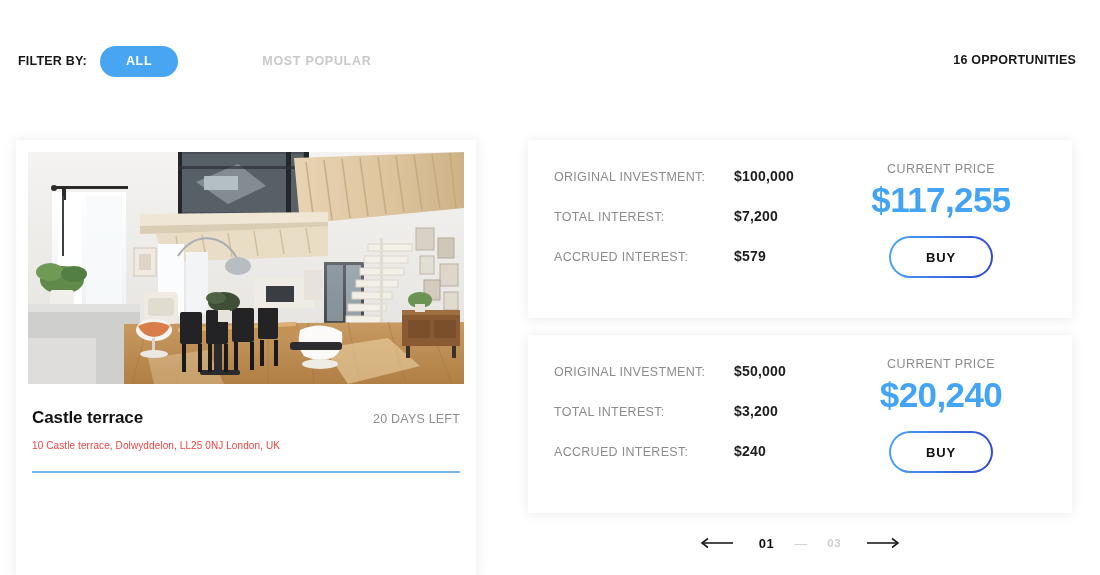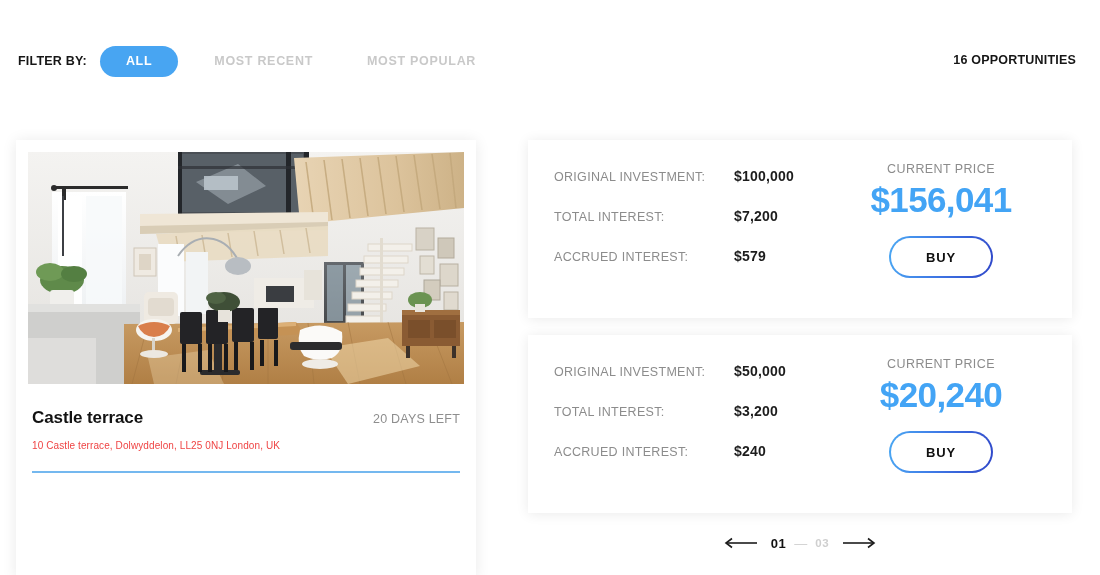--- a/index.html
+++ b/index.html
@@ -31,20 +31,21 @@
     font-size: 12.5px;
     font-weight: bold;
     letter-spacing: 0.2px;
     color: #161616;
     white-space: nowrap;
   }
   .filter-tabs {
     display: flex;
     align-items: center;
     margin-left: 13px;
+    gap: 48px;
   }
   .tab-pill {
     background: #48a5f2;
     color: #ffffff;
     border-radius: 20px;
     font-size: 12.5px;
     font-weight: bold;
     letter-spacing: 0.7px;
     padding: 9px 26px 9px 26px;
     line-height: 13px;
@@ -245,21 +246,21 @@
   
   .pagination {
     position: absolute;
     left: 528px;
     top: 398px;
     width: 544px;
     height: 34px;
     display: flex;
     align-items: center;
     justify-content: center;
-    gap: 4px;
+    gap: 16px;
   }
   .page-arrow {
     cursor: pointer;
     display: flex;
     align-items: center;
     color: #1c1c1c;
     padding: 4px 6px;
   }
   .page-num {
     font-size: 13px;
@@ -284,21 +285,20 @@
   }
 </style>
 </head>
 <body>
 
 <div class="filter-bar">
   <div class="filter-label">FILTER BY:</div>
 
   <div class="filter-tabs">
     <div class="tab-pill">ALL</div>
-    <div class="tab-plain">MOST RECENT</div>
     <div class="tab-plain">MOST POPULAR</div>
   </div>
 
   <div class="opportunities">16 OPPORTUNITIES</div>
 </div>
 
 <div class="content">
 
   <div class="property-card">
 
@@ -511,21 +511,21 @@
         <div class="invest-val">$7,200</div>
       </div>
       <div class="invest-row">
         <div class="invest-key">ACCRUED INTEREST:</div>
         <div class="invest-val">$579</div>
       </div>
     </div>
 
     <div class="price-block">
       <div class="price-caption">CURRENT PRICE</div>
-      <div class="price-value">$156,041</div>
+      <div class="price-value">$117,255</div>
       <div class="buy-btn">BUY</div>
     </div>
   </div>
 
   <div class="invest-card second">
     <div class="invest-rows">
       <div class="invest-row">
         <div class="invest-key">ORIGINAL INVESTMENT:</div>
         <div class="invest-val">$50,000</div>
       </div>

